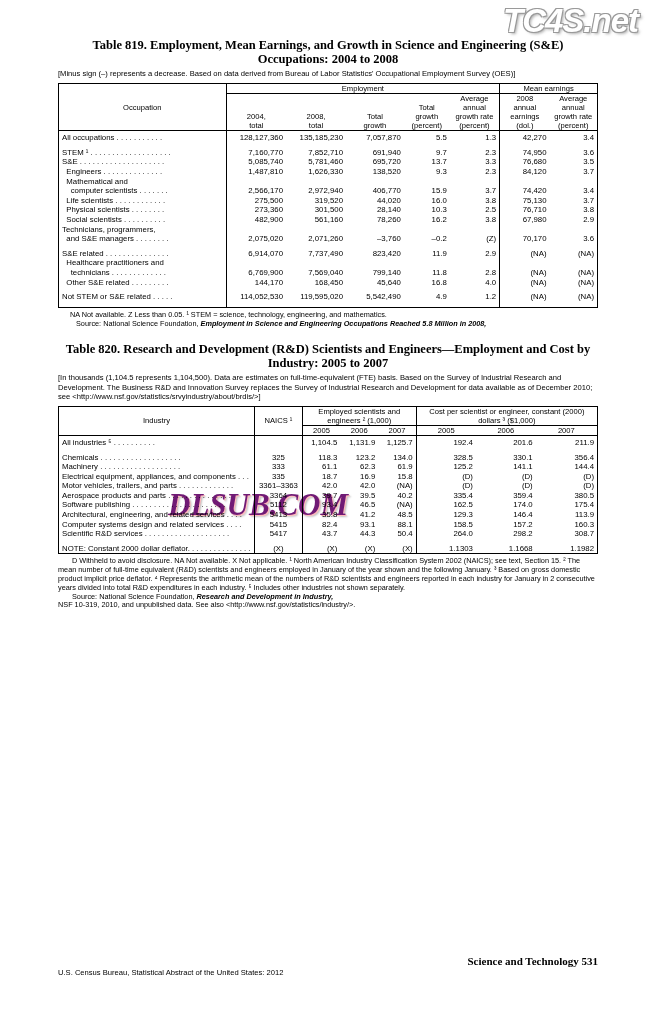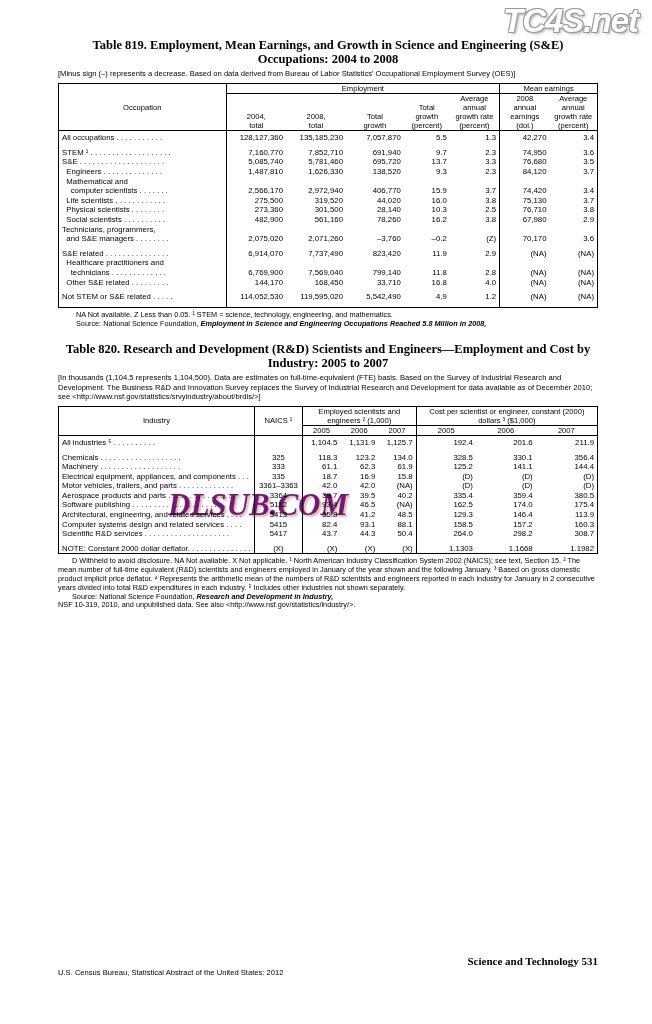--- a/index.html
+++ b/index.html
@@ -295,21 +295,21 @@
           <td class="num">799,140</td>
           <td class="num">11.8</td>
           <td class="num">2.8</td>
           <td class="num vl">(NA)</td>
           <td class="num">(NA)</td>
         </tr>
         <tr>
           <td class="occ">  Other S&amp;E related . . . . . . . . .</td>
           <td class="num vl">144,170</td>
           <td class="num">168,450</td>
-          <td class="num">33,710</td>
+          <td class="num">45,640</td>
           <td class="num">16.8</td>
           <td class="num">4.0</td>
           <td class="num vl">(NA)</td>
           <td class="num">(NA)</td>
         </tr>
         <tr class="rowgap">
             <td></td>
             <td class="vl"></td>
             <td></td>
             <td></td>
@@ -336,21 +336,21 @@
             <td></td>
             <td></td>
             <td></td>
             <td class="vl"></td>
             <td></td>
           </tr>
       </tbody>
     </table>
 
     <div class="notes">
-      <div style="margin-left:18px">NA Not available. Z Less than 0.05. ¹ STEM = science, technology, engineering, and mathematics.</div>
+      <div style="margin-left:12px">NA Not available. Z Less than 0.05. ¹ STEM = science, technology, engineering, and mathematics.</div>
       <div style="margin-left:18px"><span>Source: National Science Foundation, </span><span class="ital">Employment in Science and Engineering Occupations Reached 5.8 Million in 2008,</span></div>
     </div>
 
     <div class="sec2">
       <h2 class="tbl-title">Table 820. Research and Development (R&amp;D) Scientists and Engineers—Employment and Cost by Industry: 2005 to 2007</h2>
       <p class="headnote">[In thousands (1,104.5 represents 1,104,500). Data are estimates on full-time-equivalent (FTE) basis. Based on the Survey of Industrial Research and Development. The Business R&amp;D and Innovation Survey replaces the Survey of Industrial Research and Development for data available as of December 2010; see &lt;http://www.nsf.gov/statistics/srvyindustry/about/brdis/&gt;]</p>
 
       <table class="grid outer">
         <colgroup>
           <col style="width:196px">

